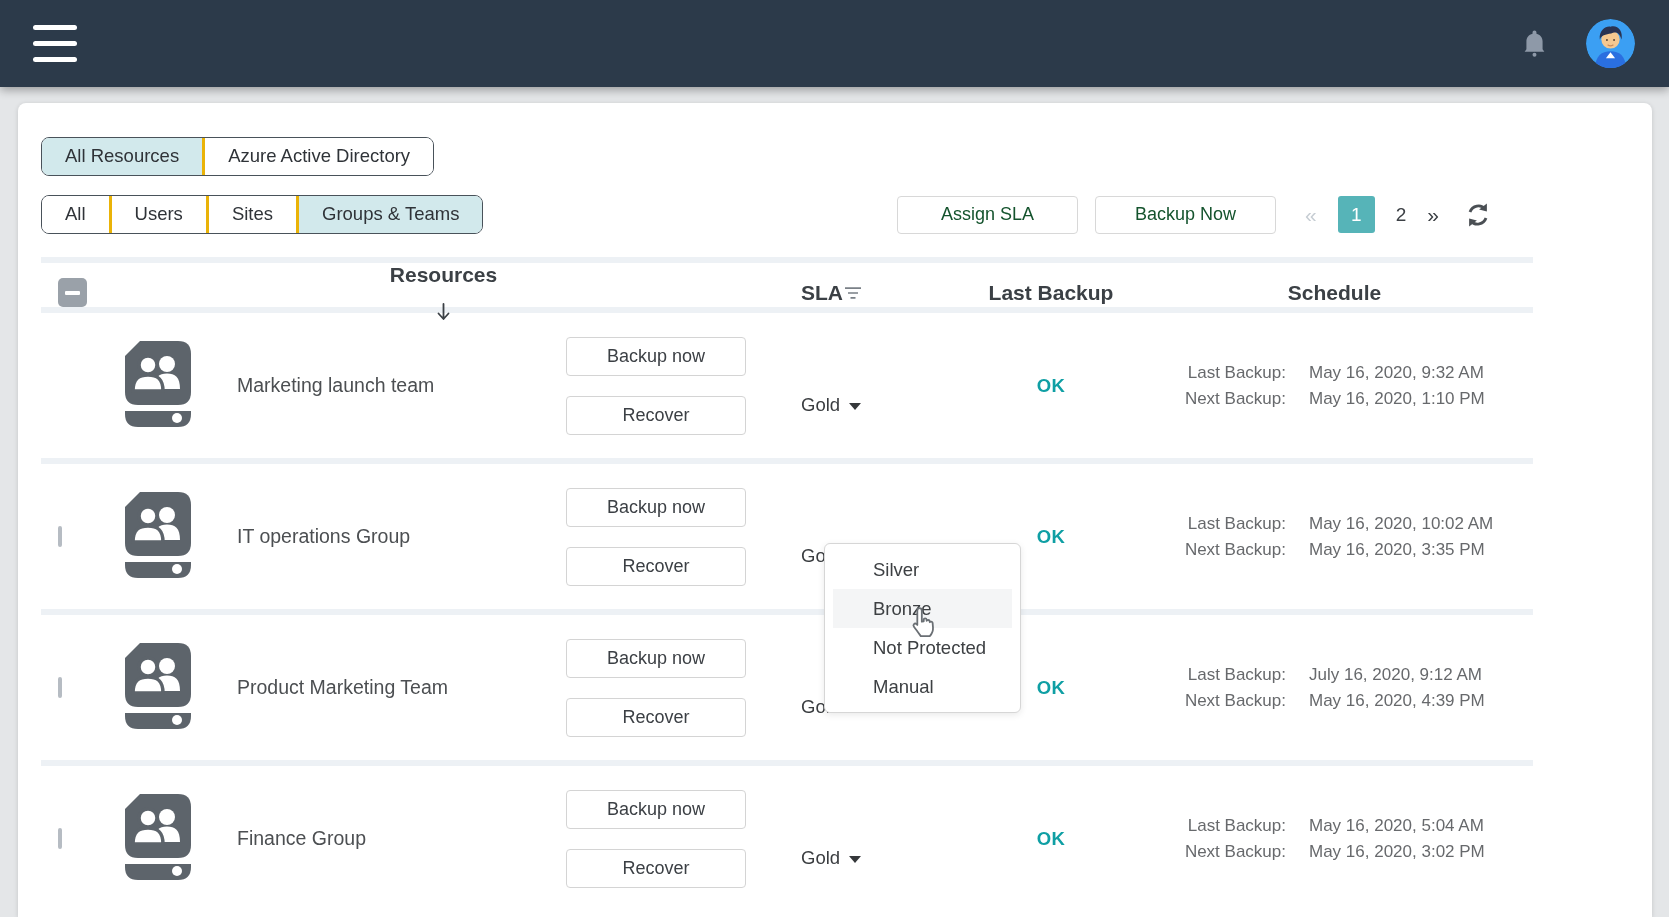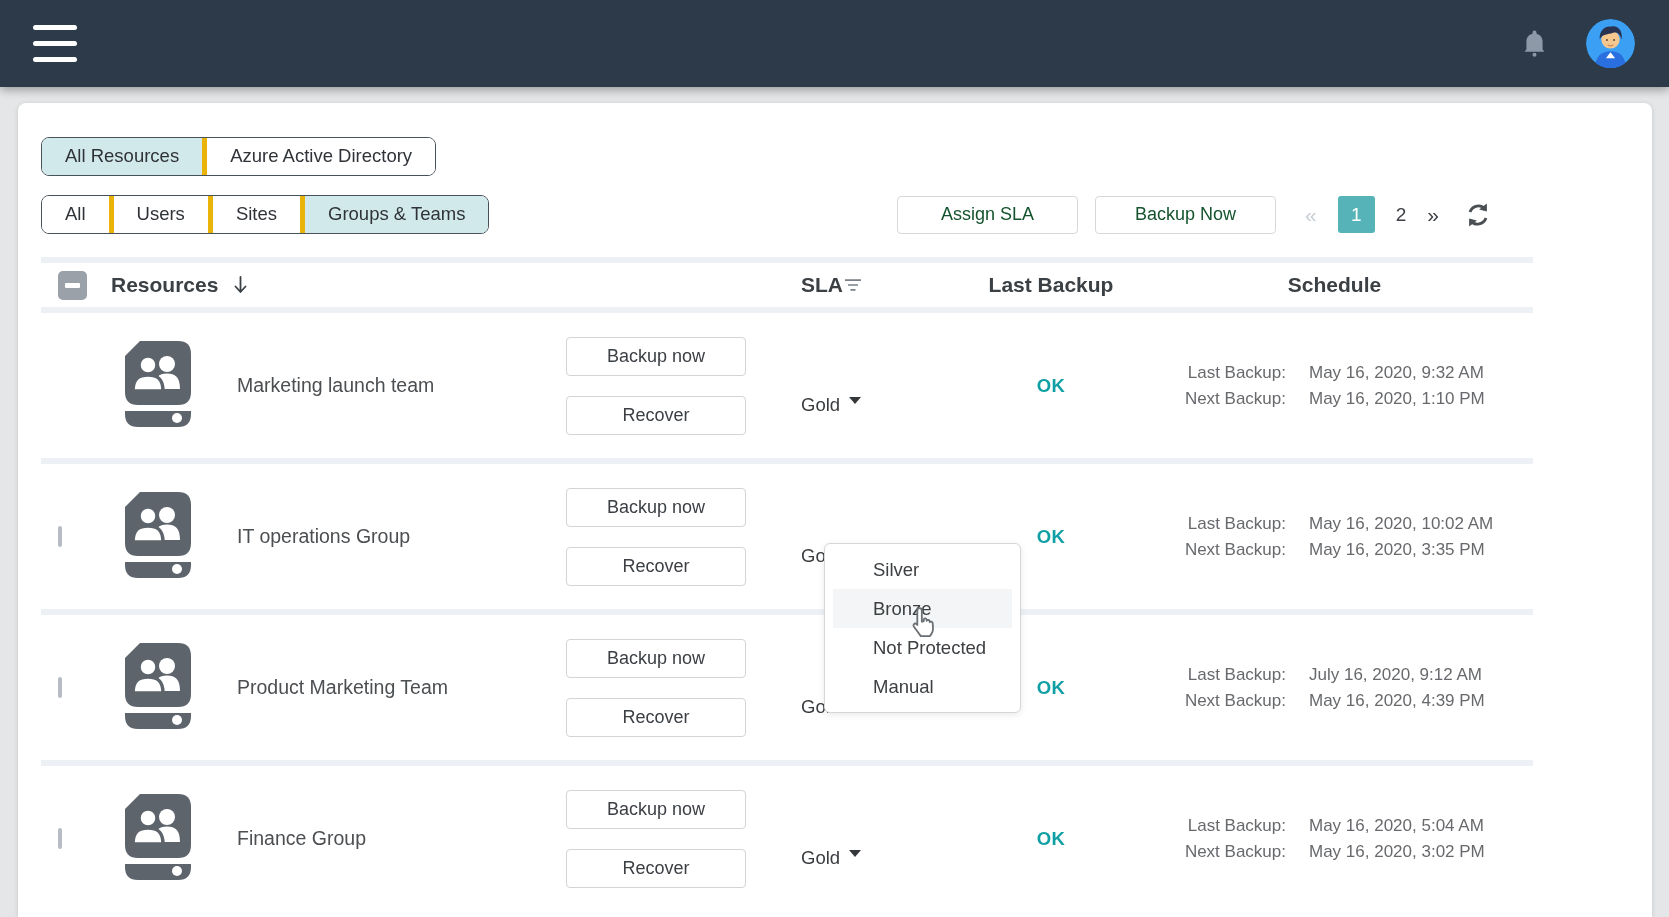--- a/index.html
+++ b/index.html
@@ -31,21 +31,21 @@
     padding: 34px 0 0 23px;
   }
   
   .tab-group {
     display: inline-flex; border: 1px solid #49525a; border-radius: 8px;
     overflow: hidden; background: #fff;
   }
   .tab {
     padding: 0 23px; height: 37px; line-height: 36px;
     font-size: 18.5px; color: #2f3338; cursor: pointer;
-    border-left: 5px solid #eab308; background: #fff; white-space: nowrap;
+    border-left: 3px solid #eab308; background: #fff; white-space: nowrap;
   }
   .tab:first-child { border-left: none; }
   .tab.active { background: #d2e9ec; }
   .filter-row2 { display: flex; margin-top: 19px; padding-right: 160px; }
   .controls { margin-left: auto; display: flex; align-items: center; gap: 17px; }
   .action-btn {
     width: 181px; height: 38px; background: #fff;
     border: 1px solid #d8d8d8; border-radius: 4px;
     font-family: inherit; font-size: 18px; color: #14532d; cursor: pointer;
   }
@@ -60,21 +60,21 @@
   .refresh { width: 28px; height: 28px; cursor: pointer; margin-left: 4px; }
   
   .table { margin-top: 23px; width: 1492px; position: relative; }
   .band, .row-sep { height: 6px; background: #edf1f5; }
   .thead, .trow {
     display: grid;
     grid-template-columns: 70px 115px 340px 210px 190px 170px 397px;
     align-items: center;
   }
   .thead { height: 44px; font-weight: bold; color: #3b4045; }
-  .h-resources { grid-column: 2 / 5; display: flex; align-items: center; gap: 15px; font-size: 21px; cursor: pointer; }
+  .h-resources { grid-column: 2 / 5; display: flex; align-items: center; gap: 15px; font-size: 21px; cursor: pointer; flex-direction: column; }
   .h-sla { grid-column: 5; padding-left: 25px; font-size: 21px; display: flex; align-items: center; gap: 1px; }
   .h-last { grid-column: 6; text-align: center; font-size: 21px; }
   .h-schedule { grid-column: 7; text-align: center; font-size: 21px; }
   .cb {
     width: 29px; height: 29px; border-radius: 5px; margin-left: 17px;
     position: relative; cursor: pointer; flex: none;
   }
   .cb.filled { background: #9aa1a9; }
   .cb.indeterminate::after {
     content: ""; position: absolute; left: 7px; right: 7px; top: 12.5px;
@@ -90,21 +90,21 @@
   .trow { height: 145px; }
   .c-icon { padding-left: 14px; }
   .c-name { padding-left: 11px; font-size: 19.5px; color: #4c4f52; }
   .c-actions { display: flex; flex-direction: column; gap: 20px; }
   .row-btn {
     width: 180px; height: 39px; background: #fff;
     border: 1px solid #d4d4d4; border-radius: 4px;
     font-family: inherit; font-size: 18px; color: #3c4045; cursor: pointer;
   }
   .c-sla { padding-left: 25px; }
-  .sla-toggle { display: inline-flex; align-items: flex-start; cursor: pointer; font-size: 18.5px; color: #3a3d40; margin-top: 38px; }
+  .sla-toggle { display: inline-flex; align-items: center; cursor: pointer; font-size: 18.5px; color: #3a3d40; margin-top: 38px; }
   .caret {
     width: 0; height: 0; margin-left: 9px; margin-top: 3px;
     border-left: 6px solid transparent; border-right: 6px solid transparent;
     border-top: 7px solid #35383b;
   }
   .c-status { text-align: center; }
   .ok { font-size: 18.5px; font-weight: bold; color: #0f9fa4; letter-spacing: .3px; }
   .c-schedule { font-size: 17px; color: #67696c; line-height: 26px; }
   .sched-line { display: grid; grid-template-columns: 150px 1fr; }
   .sched-label { text-align: right; }

